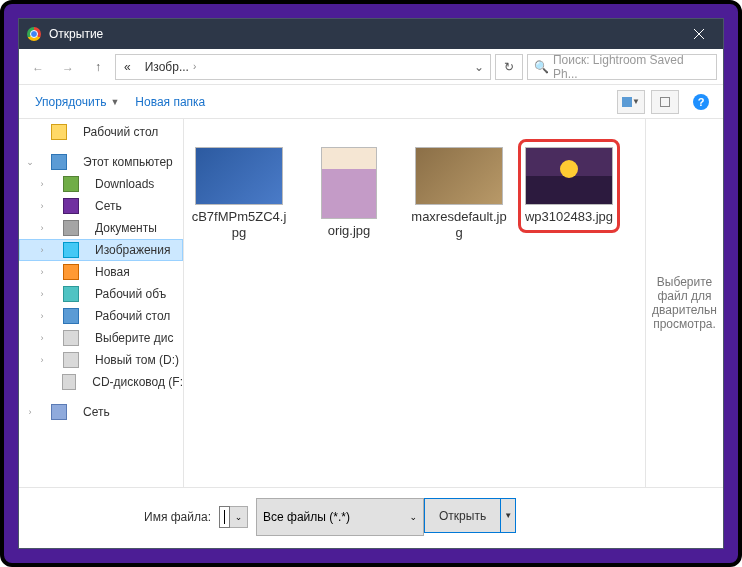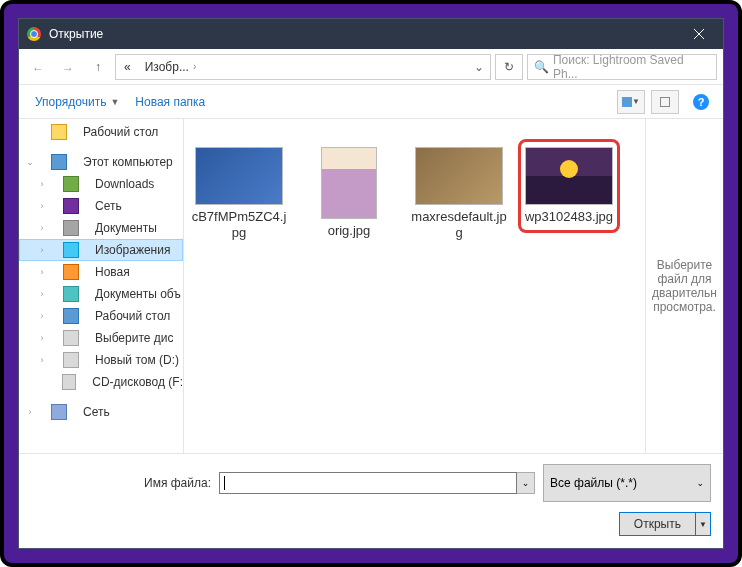--- a/index.html
+++ b/index.html
@@ -50,30 +50,30 @@
 .file-item{width:102px;display:flex;flex-direction:column;align-items:center;text-align:center;padding:8px 2px;gap:4px}
 .file-item.highlighted{border:3px solid #e53935;border-radius:8px;padding:5px 0px}
 .thumb{width:88px;height:58px;background:#ddd;border:1px solid #bbb}
 .thumb.t1{background:linear-gradient(135deg,#2c5aa0,#4a7bc8)}
 .thumb.t2{background:linear-gradient(135deg,#8b6f47,#b89968)}
 .thumb.t3{width:56px;height:72px;background:linear-gradient(180deg,#f5e6d3 30%,#c49bc7 30%)}
 .thumb.t4{background:linear-gradient(180deg,#4a2c5e 50%,#2c1a3e 50%);position:relative}
 .thumb.t4::after{content:"";position:absolute;top:12px;left:50%;transform:translateX(-50%);width:18px;height:18px;border-radius:50%;background:#ffcc33}
 .file-name{font-size:13px;color:#333;word-break:break-word;line-height:1.2}
 .preview{width:78px;border-left:1px solid #e5e5e5;display:flex;align-items:center;justify-content:flex-end;text-align:center;padding:6px;color:#777;font-size:11px}
-.footer{border-top:1px solid #e5e5e5;padding:10px 12px 12px;display:flex;flex-direction:column;gap:10px}
+.footer{border-top:1px solid #e5e5e5;padding:10px 12px 12px;display:flex;flex-direction:row;}
 .fn-row{display:flex;align-items:center;gap:8px}
 .fn-label{width:180px;text-align:right;color:#333}
 .fn-input{flex:1;height:22px;border:1px solid #7a7a7a;padding:0 4px;display:flex;align-items:center}
 .fn-input .cursor{width:1px;height:14px;background:#000}
 .fn-drop{width:18px;height:22px;border:1px solid #adadad;border-left:none;display:flex;align-items:center;justify-content:center;background:#e1e1e1;font-size:9px}
 .filter{width:168px;height:38px;border:1px solid #adadad;background:#e1e1e1;display:flex;align-items:center;padding:0 6px}
 .filter .fd{margin-left:auto;font-size:9px}
 .btn-row{display:flex;justify-content:flex-end;gap:6px}
-.btn{height:24px;border:1px solid #adadad;background:#e1e1e1;padding:0 18px;display:flex;align-items:center;justify-content:center;color:#333}
+.btn{height:35px;border:1px solid #adadad;background:#e1e1e1;padding:0 18px;display:flex;align-items:center;justify-content:center;color:#333}
 .btn.primary{border:1px solid #0078d7;display:flex;padding:0}
 .btn.primary .bl{padding:0 14px;border-right:1px solid #0078d7;height:100%;display:flex;align-items:center}
 .btn.primary .bd{width:14px;display:flex;align-items:center;justify-content:center;font-size:8px}
 </style>
 </head>
 <body>
 
 <div class="outer">
 <div class="dialog">
 
@@ -161,21 +161,21 @@
             <span>Изображения</span>
           </div>
       <div class="tree-item" style="padding-left:18px">
             <span class="exp">›</span>
             <span class="ico mus"></span>
             <span>Новая</span>
           </div>
       <div class="tree-item" style="padding-left:18px">
             <span class="exp">›</span>
             <span class="ico obj"></span>
-            <span>Документы объ</span>
+            <span>Рабочий объ</span>
           </div>
       <div class="tree-item" style="padding-left:18px">
             <span class="exp">›</span>
             <span class="ico desk"></span>
             <span>Рабочий стол</span>
           </div>
       <div class="tree-item" style="padding-left:18px">
             <span class="exp">›</span>
             <span class="ico disk"></span>
             <span>Выберите дис</span>

